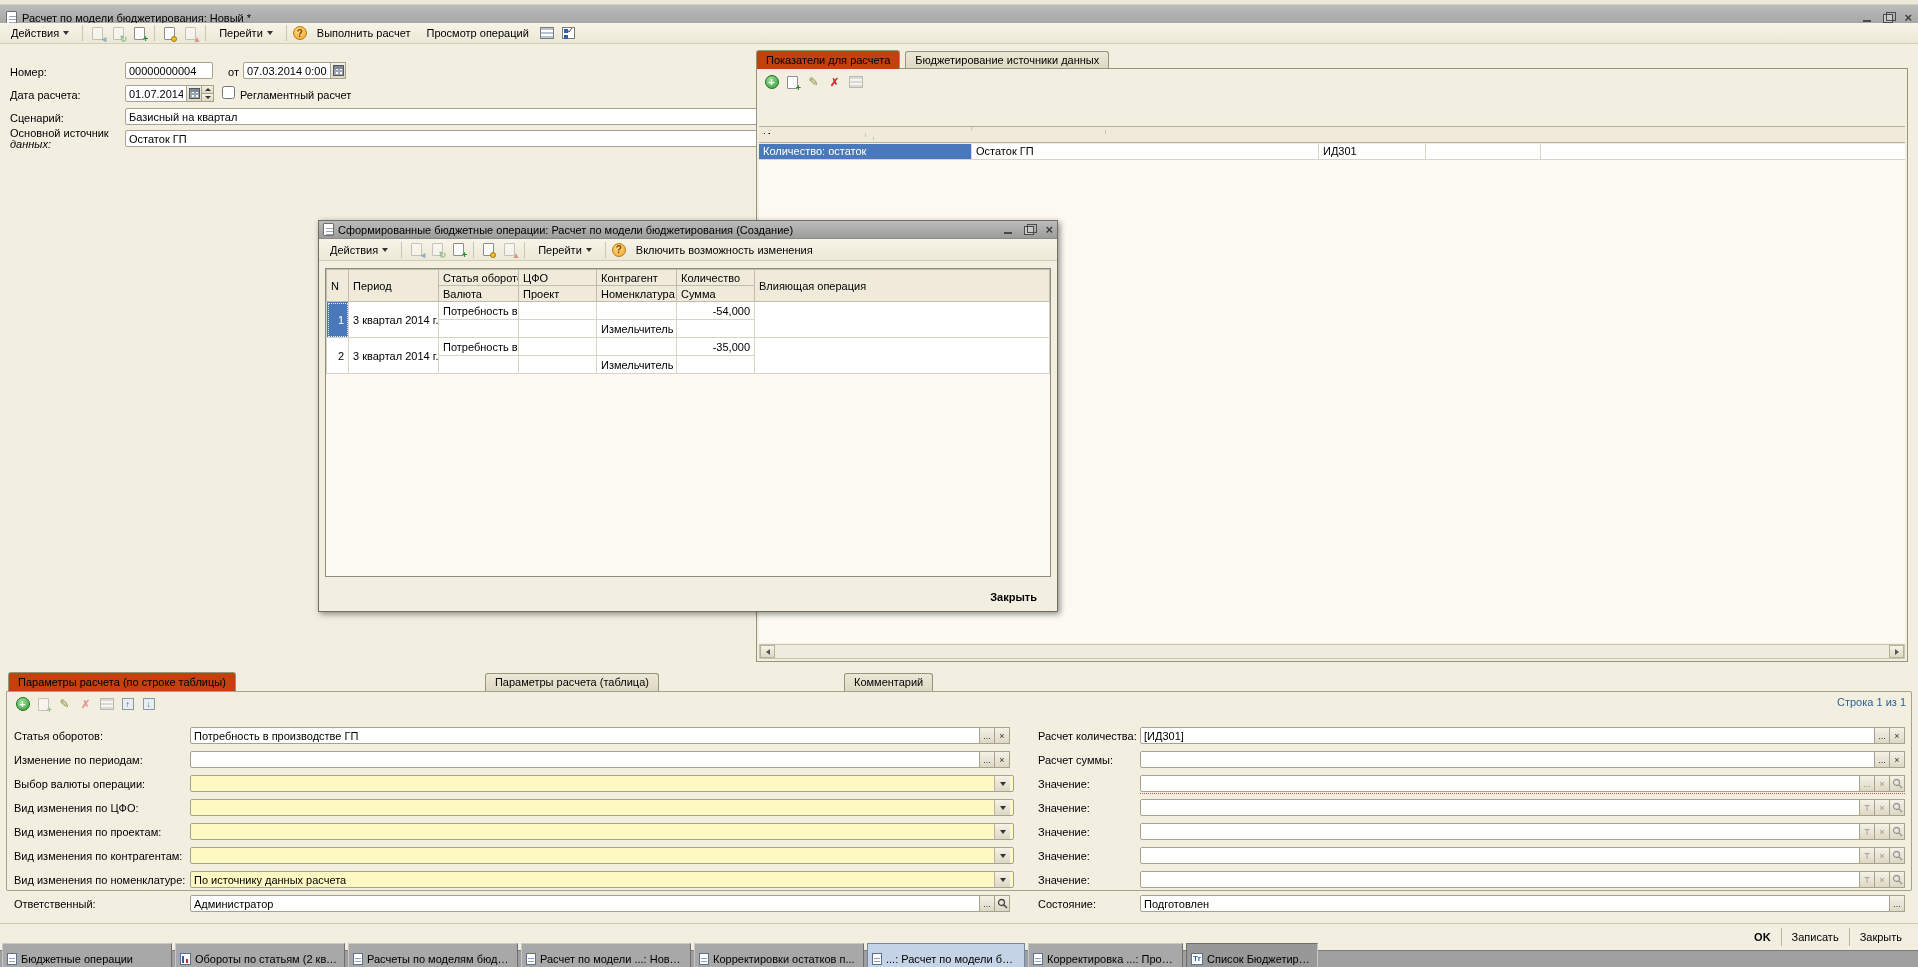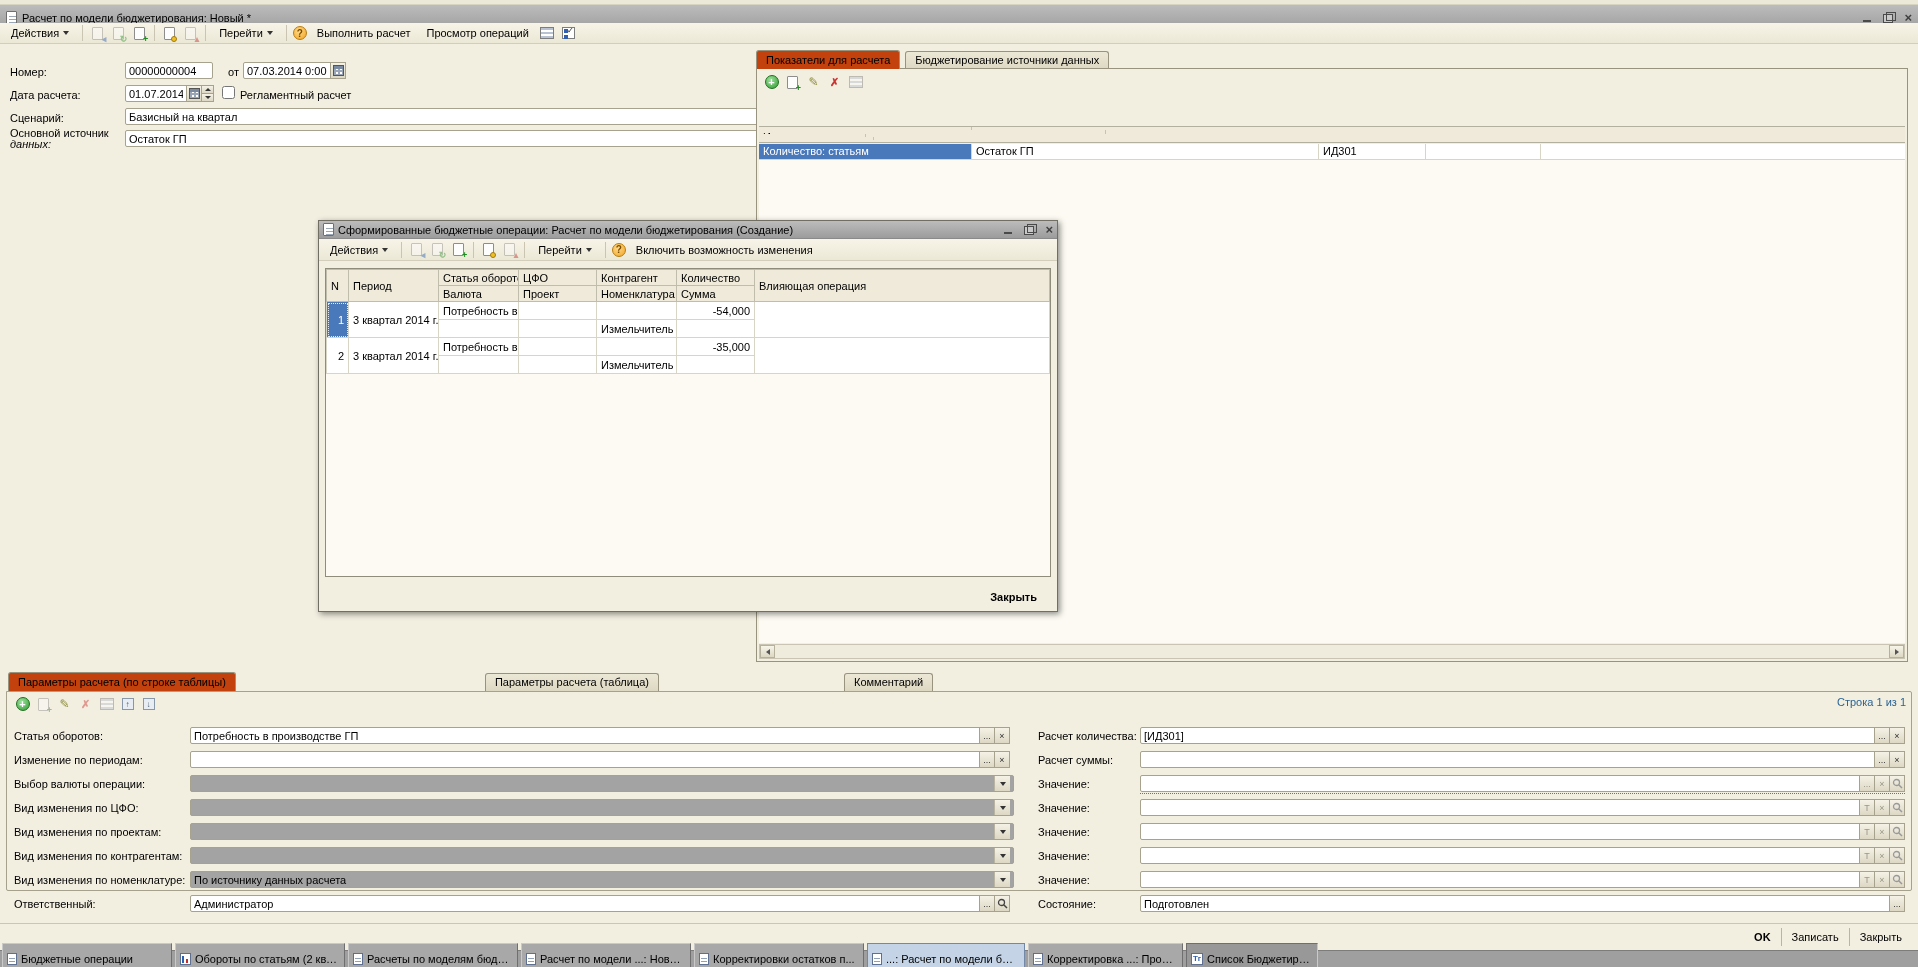--- a/index.html
+++ b/index.html
@@ -43,21 +43,21 @@
   .circle-add { width:14px; height:14px; border-radius:50%; background:radial-gradient(circle at 38% 32%,#9fe09f,#2f9c2f); border:1px solid #1d701d; color:#fff; font-weight:bold; font-size:11px; line-height:12px; display:flex; align-items:center; justify-content:center; }
   .pencil { color:#8a8a3a; font-size:12px; }
   .redx { color:#cc3333; font-size:11px; font-weight:bold; }
   .box-arrow { width:12px; height:12px; border:1px solid #8898a8; background:#e8edf4; font-size:8px; display:flex; align-items:center; justify-content:center; color:#456; }
 
   
   .flabel { position:absolute; white-space:nowrap; }
   .fr { position:absolute; display:flex; align-items:stretch; height:17px;justify-content:center; }
   .txt { border:1px solid #a6a28e; border-radius:2px 0 0 2px; background:#fff; height:17px; font:11px "Liberation Sans",sans-serif; padding:0 3px; outline:none; }
   .txt.rounded { border-radius:2px; }
-  .combo-val { border:1px solid #a6a28e; border-radius:2px; background:#a3a3a3; height:17px; display:flex; align-items:center; padding:0 3px; position:relative; }
+  .combo-val { border:1px solid #a6a28e; border-radius:2px; background:#fef9c3; height:17px; display:flex; align-items:center; padding:0 3px; position:relative; }
   .combo-val .cv-text { flex:1 1 auto; white-space:nowrap; overflow:hidden; }
   .dd-btn { width:16px; height:15px; margin:0; border-left:1px solid #b9b5a2; background:linear-gradient(180deg,#f5f2e6,#ddd8c4); display:flex; align-items:center; justify-content:center; flex:0 0 auto; }
   .mini { width:16px; height:17px; border:1px solid #a6a28e; margin-left:-1px; background:linear-gradient(180deg,#f5f2e6,#ddd8c4); display:flex; align-items:center; justify-content:center; font-size:9px; color:#333; cursor:default; flex:0 0 auto; }
   .mini.dim { color:#9a9788; }
   .spin { width:13px; height:17px; margin-left:-1px; display:flex; flex-direction:column; flex:0 0 auto; }
   .spin > div { flex:1; border:1px solid #a6a28e; background:linear-gradient(180deg,#f5f2e6,#ddd8c4); display:flex; align-items:center; justify-content:center; }
   .spin > div + div { margin-top:-1px; }
   .tri-up-s { width:0;height:0;border-left:3px solid transparent;border-right:3px solid transparent;border-bottom:3px solid #333; }
   .tri-down-s { width:0;height:0;border-left:3px solid transparent;border-right:3px solid transparent;border-top:3px solid #333; }
   .cal { width:11px; height:11px; border:1px solid #555; background:#fff; background-image:linear-gradient(90deg,#7a8aa0 0 0),repeating-linear-gradient(90deg,#9aa6b8 0 2px,transparent 2px 4px),repeating-linear-gradient(180deg,#9aa6b8 0 2px,transparent 2px 4px); background-size:100% 3px,100% 100%,100% 100%; background-repeat:no-repeat; }
@@ -266,21 +266,21 @@
         </span>
     </div>
     <div class="ptable-hdr">
       <span class="hc" style="width:213px;">Представление</span>
       <span class="hc" style="width:347px;">Источник данных</span>
       <span class="hc" style="width:107px;">Код</span>
       <span class="hc" style="width:115px;">Значение</span>
       <span class="hc" style="flex:1;border-right:none;"></span>
     </div>
     <div class="ptable-row">
-      <span class="dc sel" style="width:213px;">Количество: статьям</span>
+      <span class="dc sel" style="width:213px;">Количество: остаток</span>
       <span class="dc" style="width:347px;">Остаток ГП</span>
       <span class="dc" style="width:107px;">ИД301</span>
       <span class="dc" style="width:115px;"></span>
     </div>
     <div class="ptable-empty"></div>
     <div class="hscroll">
       <span class="sc-btn">
           <span class="tri-left"></span>
         </span>
       <span class="sc-track"></span>

